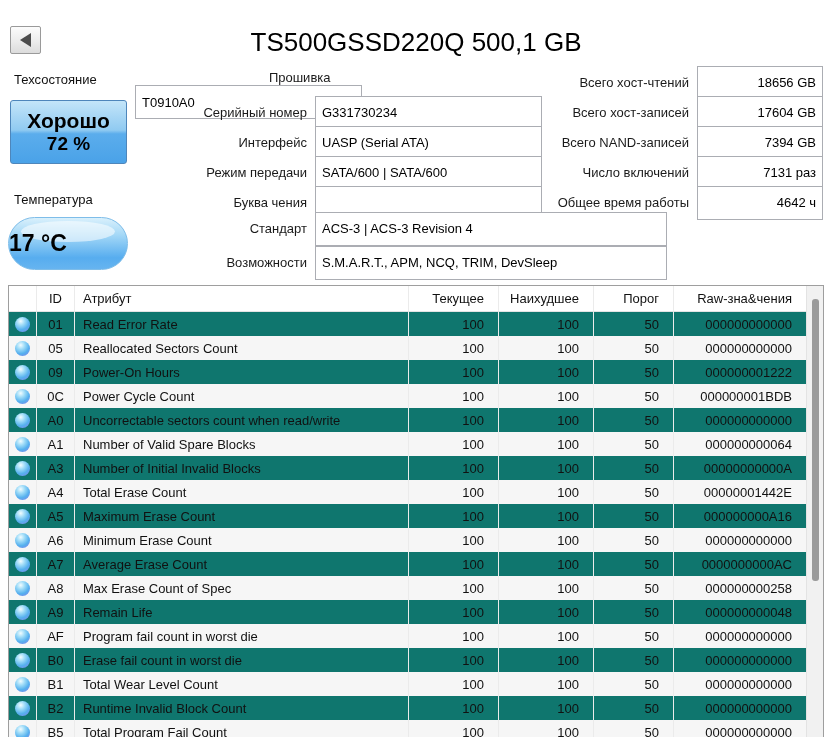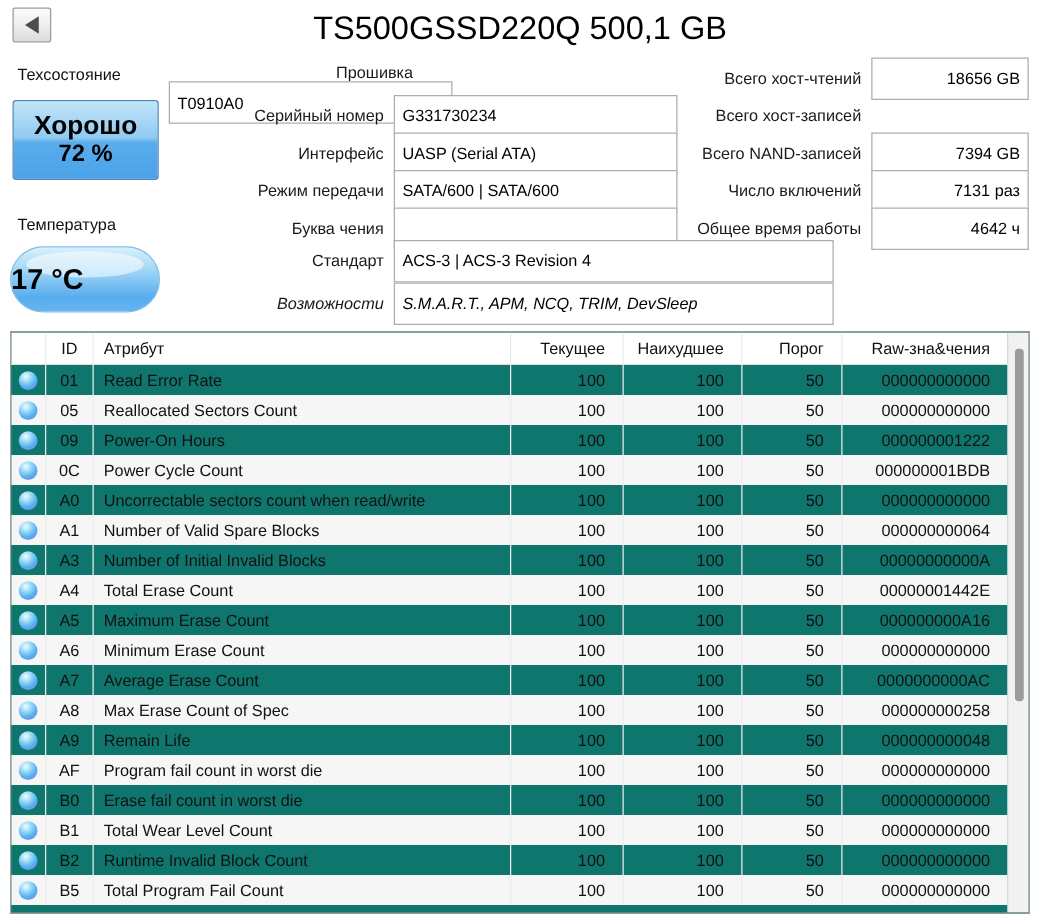--- a/index.html
+++ b/index.html
@@ -1,19 +1,19 @@
 <!DOCTYPE html>
 <html><head>
 <meta charset="utf-8">
 <style>
   * { margin:0; padding:0; box-sizing:border-box; }
   html,body { width:832px; height:737px; background:#ffffff;
     font-family:"Liberation Sans","DejaVu Sans",sans-serif; color:#111;
     overflow:hidden; position:relative; }
-  .stage { position:absolute; inset:0; width:832px; height:521px; }
+  .stage { position:absolute; inset:0; width:832px; height:521px;margin-top:20px; }
 
   
   .back-btn { position:absolute; left:10px; top:6px; width:31px; height:28px;
     background:linear-gradient(to bottom,#fcfcfc 0%,#ececec 55%,#dcdcdc 100%);
     border:1px solid #9a9a9a; border-radius:2px; display:flex;
     align-items:center; justify-content:center; cursor:pointer; }
   .back-tri { width:0; height:0; border-top:7px solid transparent;
     border-bottom:7px solid transparent; border-right:11px solid #4d4d4d; }
   .page-title { position:absolute; left:0; right:0; top:7px; text-align:center;
     font-size:26px; font-weight:400; color:#000; letter-spacing:0px; }
@@ -113,32 +113,33 @@
         <span class="field-box">SATA/600 | SATA/600</span>
       </div>
       <div class="field-row mid-row" style="left: 135px; top: 170px;">
         <span class="field-label">Буква чения</span>
         <span class="field-box"></span>
       </div>
       <div class="field-row mid-row wide" style="left: 135px; top: 196px;">
         <span class="field-label">Стандарт</span>
         <span class="field-box">ACS-3 | ACS-3 Revision 4</span>
       </div>
-      <div class="field-row mid-row wide" style="left: 135px; top: 230px; font-style: italic;">
+      <div class="field-row mid-row wide" style="left: 135px; top: 230px;">
         <span class="field-label">Возможности</span>
         <span class="field-box">S.M.A.R.T., APM, NCQ, TRIM, DevSleep</span>
       </div>
     </div>
   <div id="right-fields">
       <div class="field-row right-row" style="left: 542px; top: 50px;">
         <span class="field-label">Всего хост-чтений</span>
         <span class="field-box">18656 GB</span>
       </div>
       <div class="field-row right-row" style="left: 542px; top: 80px;">
         <span class="field-label">Всего хост-записей</span>
+        <span class="field-box">17604 GB</span>
       </div>
       <div class="field-row right-row" style="left: 542px; top: 110px;">
         <span class="field-label">Всего NAND-записей</span>
         <span class="field-box">7394 GB</span>
       </div>
       <div class="field-row right-row" style="left: 542px; top: 140px;">
         <span class="field-label">Число включений</span>
         <span class="field-box">7131 раз</span>
       </div>
       <div class="field-row right-row" style="left: 542px; top: 170px;">

